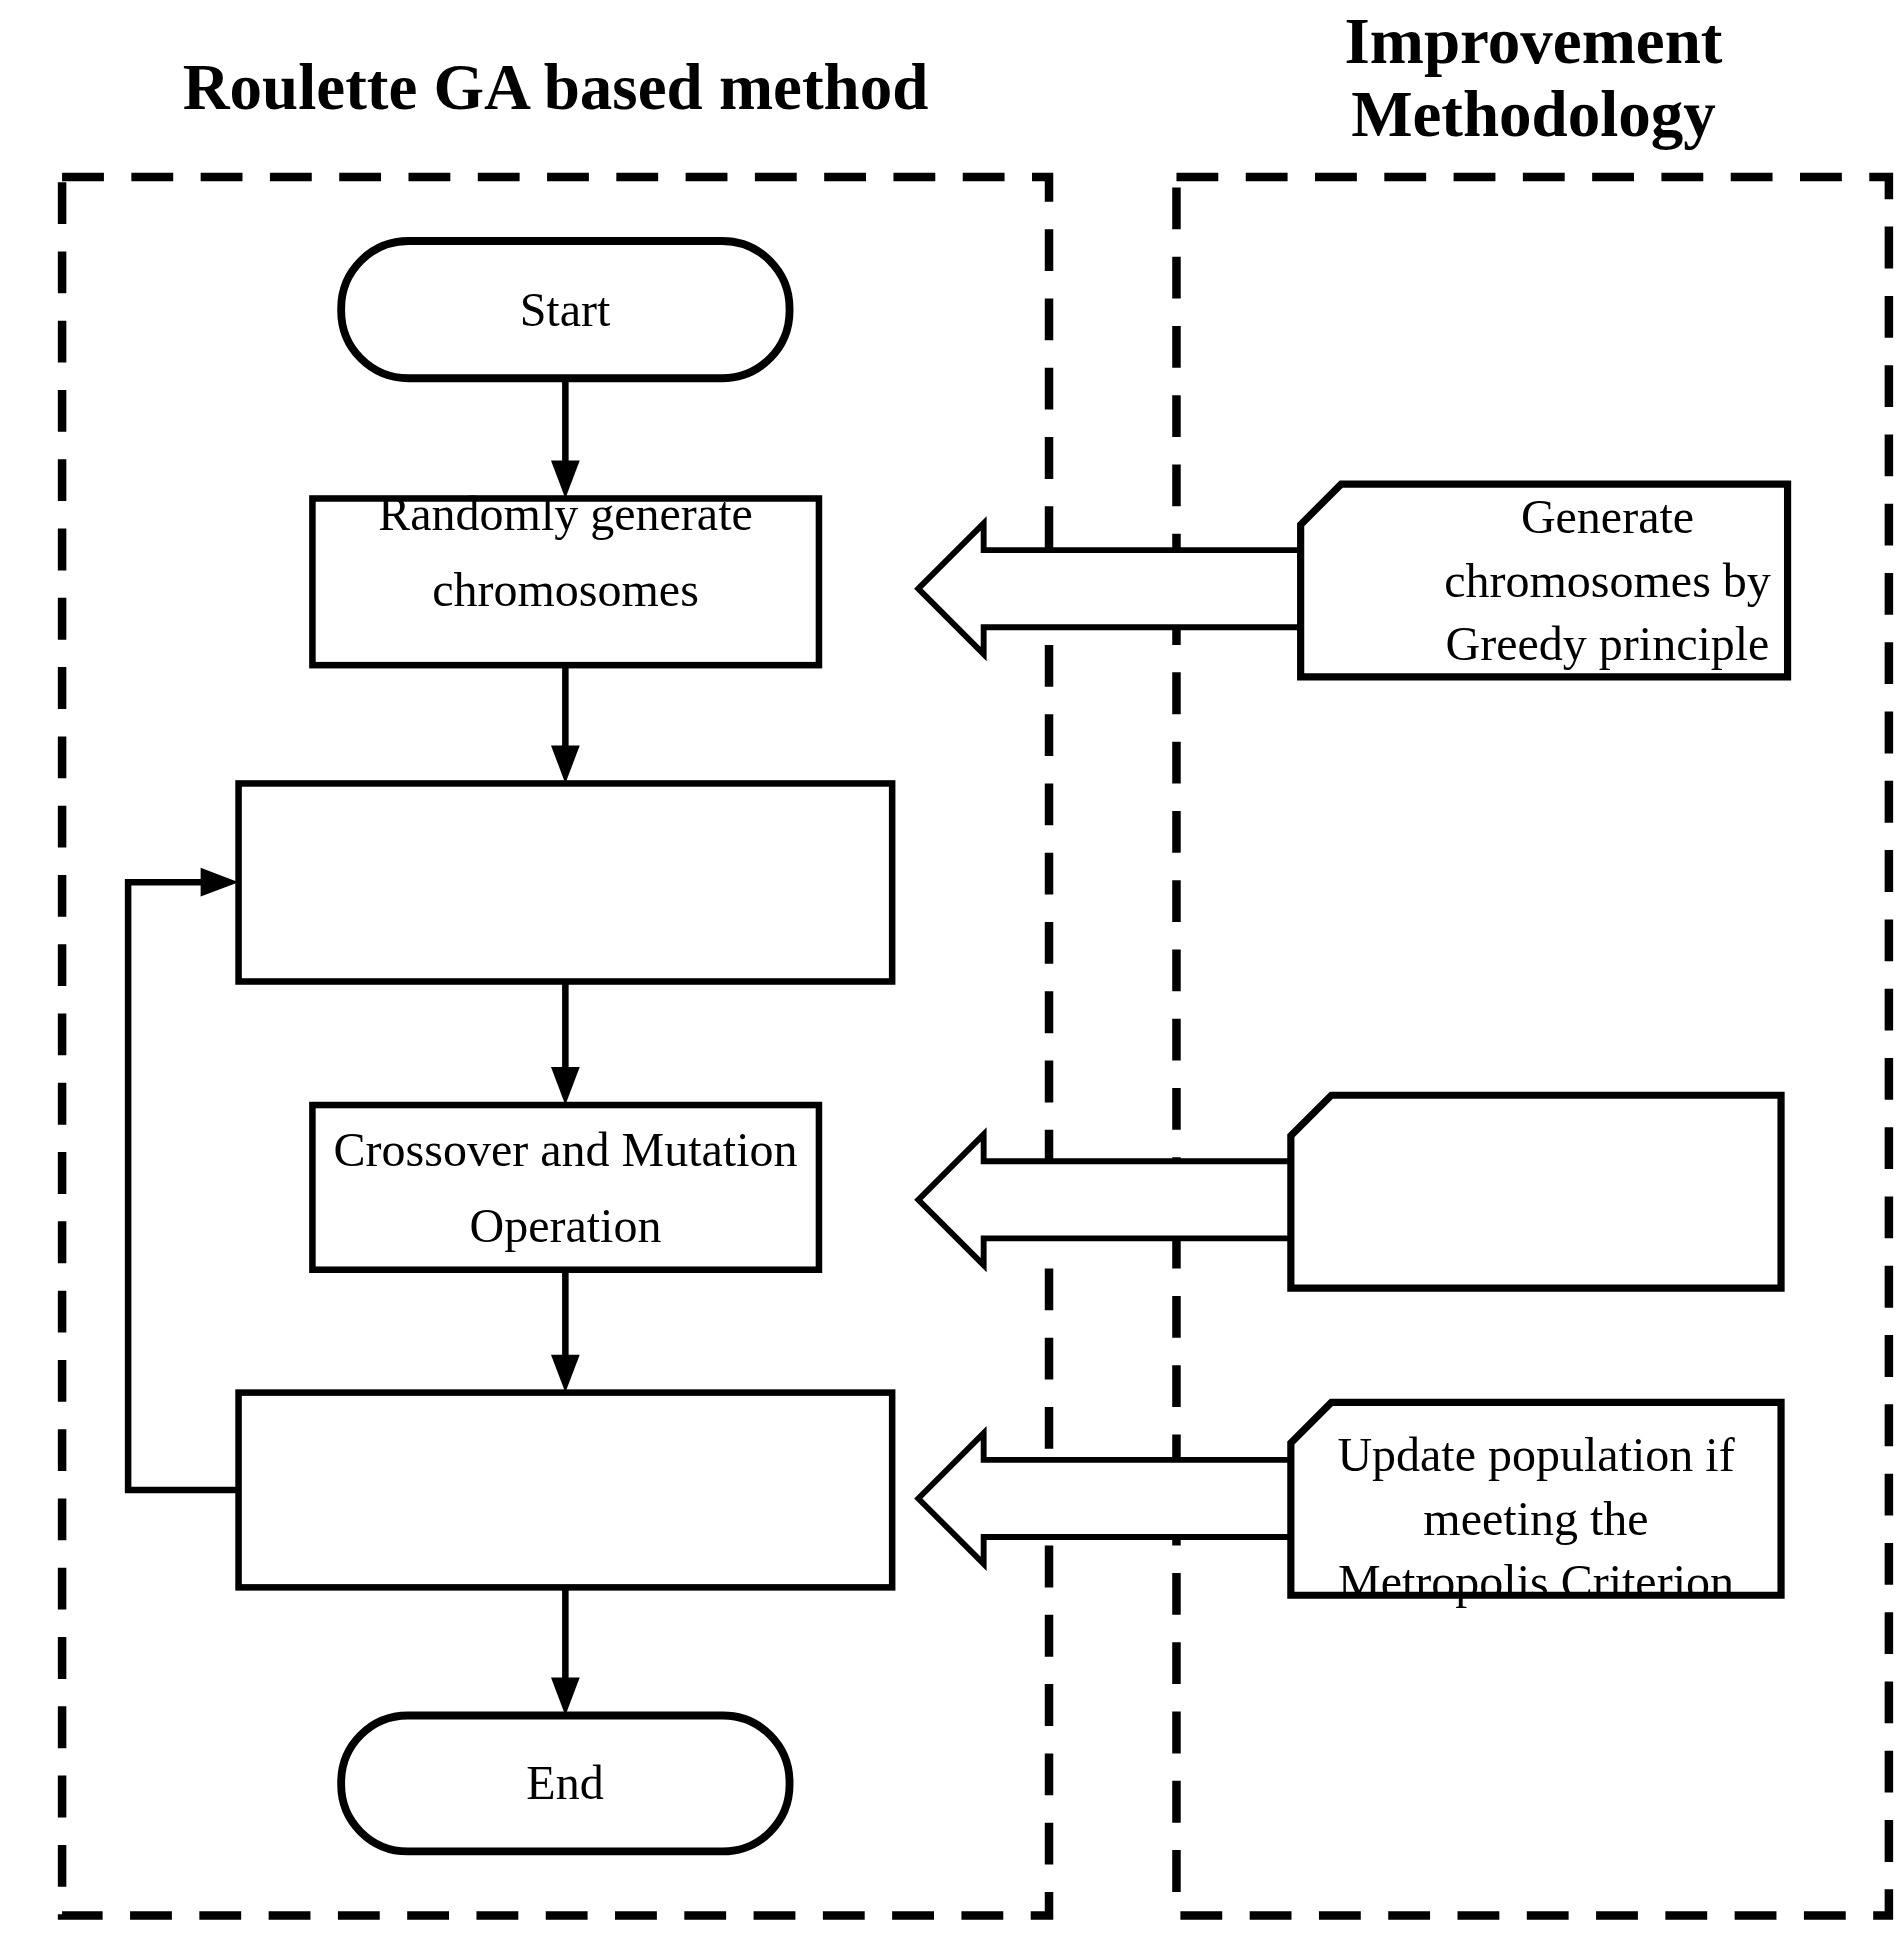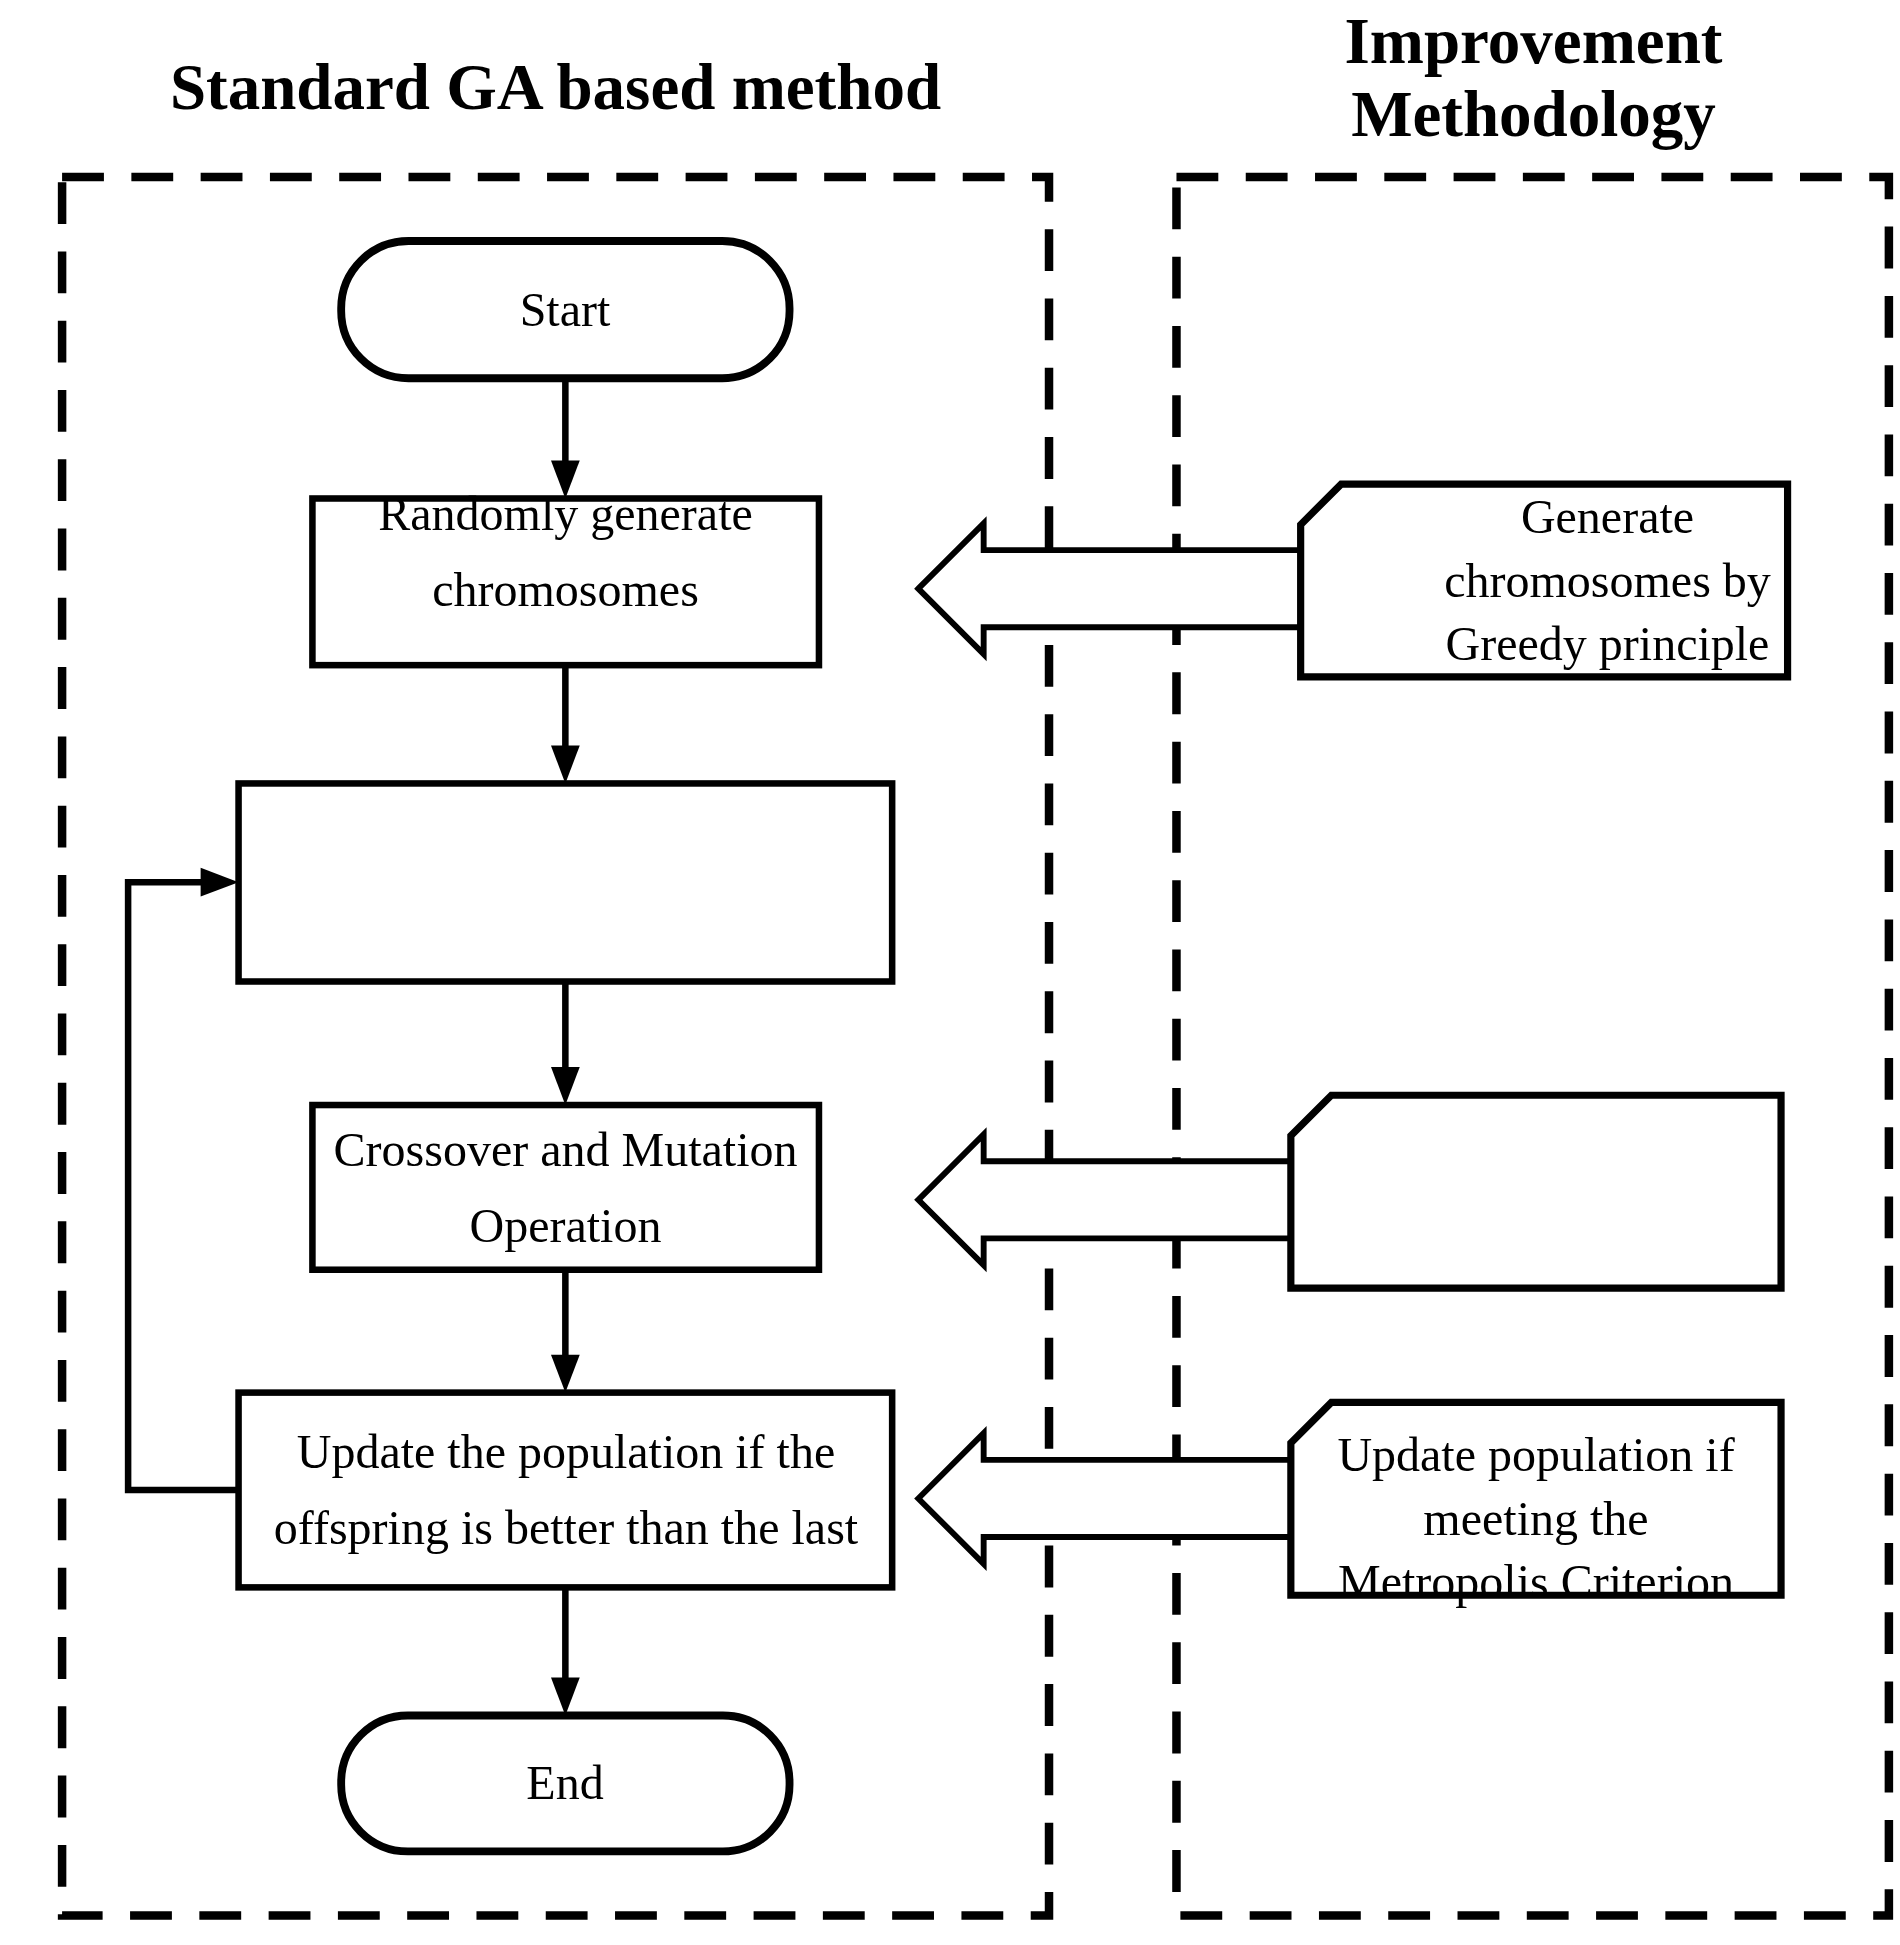--- a/index.html
+++ b/index.html
@@ -89,31 +89,29 @@
       <line x1="865" y1="2428" x2="865" y2="2574" stroke="#000000" stroke-width="10"></line>
       <polygon points="865,2624 843,2566 887,2566" fill="#000000"></polygon>
     </g>
 
     <g>
       <polyline points="365,2279 196,2279 196,1349 309,1349" fill="none" stroke="#000000" stroke-width="10"></polyline>
       <polygon points="365,1349 307,1327 307,1371" fill="#000000"></polygon>
     </g>
   </svg>
 
-  <div class="label title" style="left:62px; top:51px; width:987px; height:98px;">Standard GA based method</div>
+  <div class="label title" style="left:62px; top:51px; width:987px; height:98px;">Roulette GA based method</div>
   <div class="label" style="left:341px; top:241px; width:448px; height:137px;">Start</div>
 
   <div class="label title" style="left:1177px; top:5.2px; width:713px; height:163px;">Improvement
 Methodology</div>
   <div class="label" style="left:312px; top:468px; width:507px; height:167px;font-family:Liberation Serif, serif;">Randomly generate
 chromosomes</div>
   <div class="label" style="left:312px; top:1105px; width:507px; height:165px;">Crossover and Mutation
 Operation</div>
-  <div class="label" style="left:239px; top:1392px; width:654px; height:195px;">Update the population if the
-offspring is better than the last</div>
   <div class="label" style="left:341px; top:1715px; width:448px; height:136px;text-align:center;">End</div>
 
   <div class="label note-label" style="left:1364px; top:484px; width:487px; height:193px;">Generate
 chromosomes by
 Greedy principle</div>
   <div class="label note-label" style="left:1291px; top:1422px; width:490px; height:193px;">Update population if
 meeting the
 Metropolis Criterion</div>
 
 </div>

